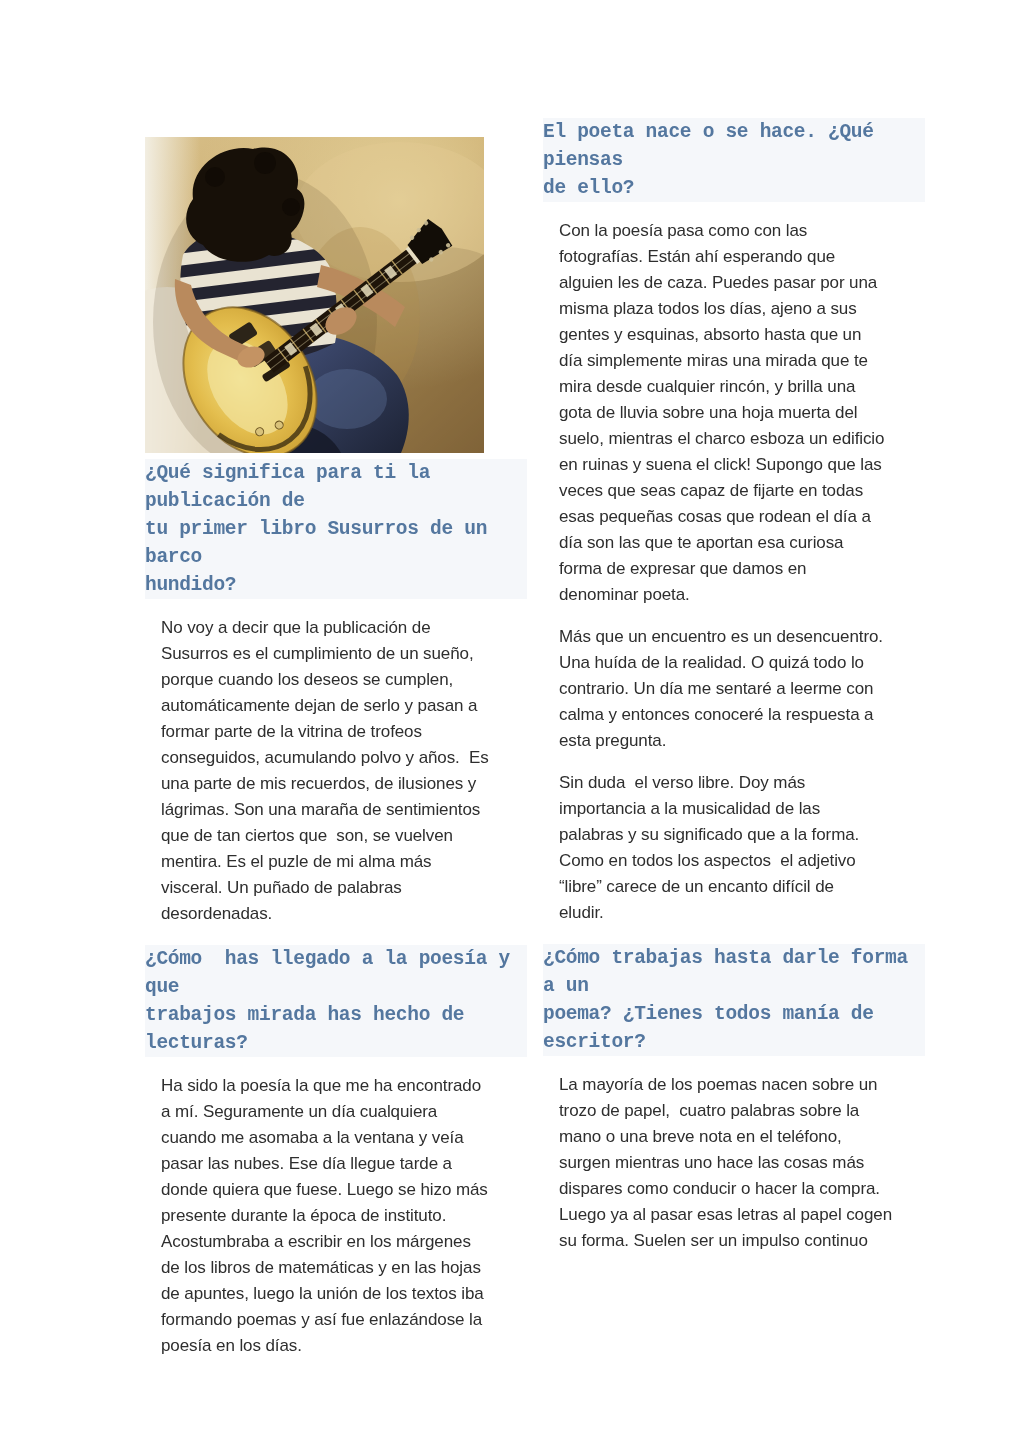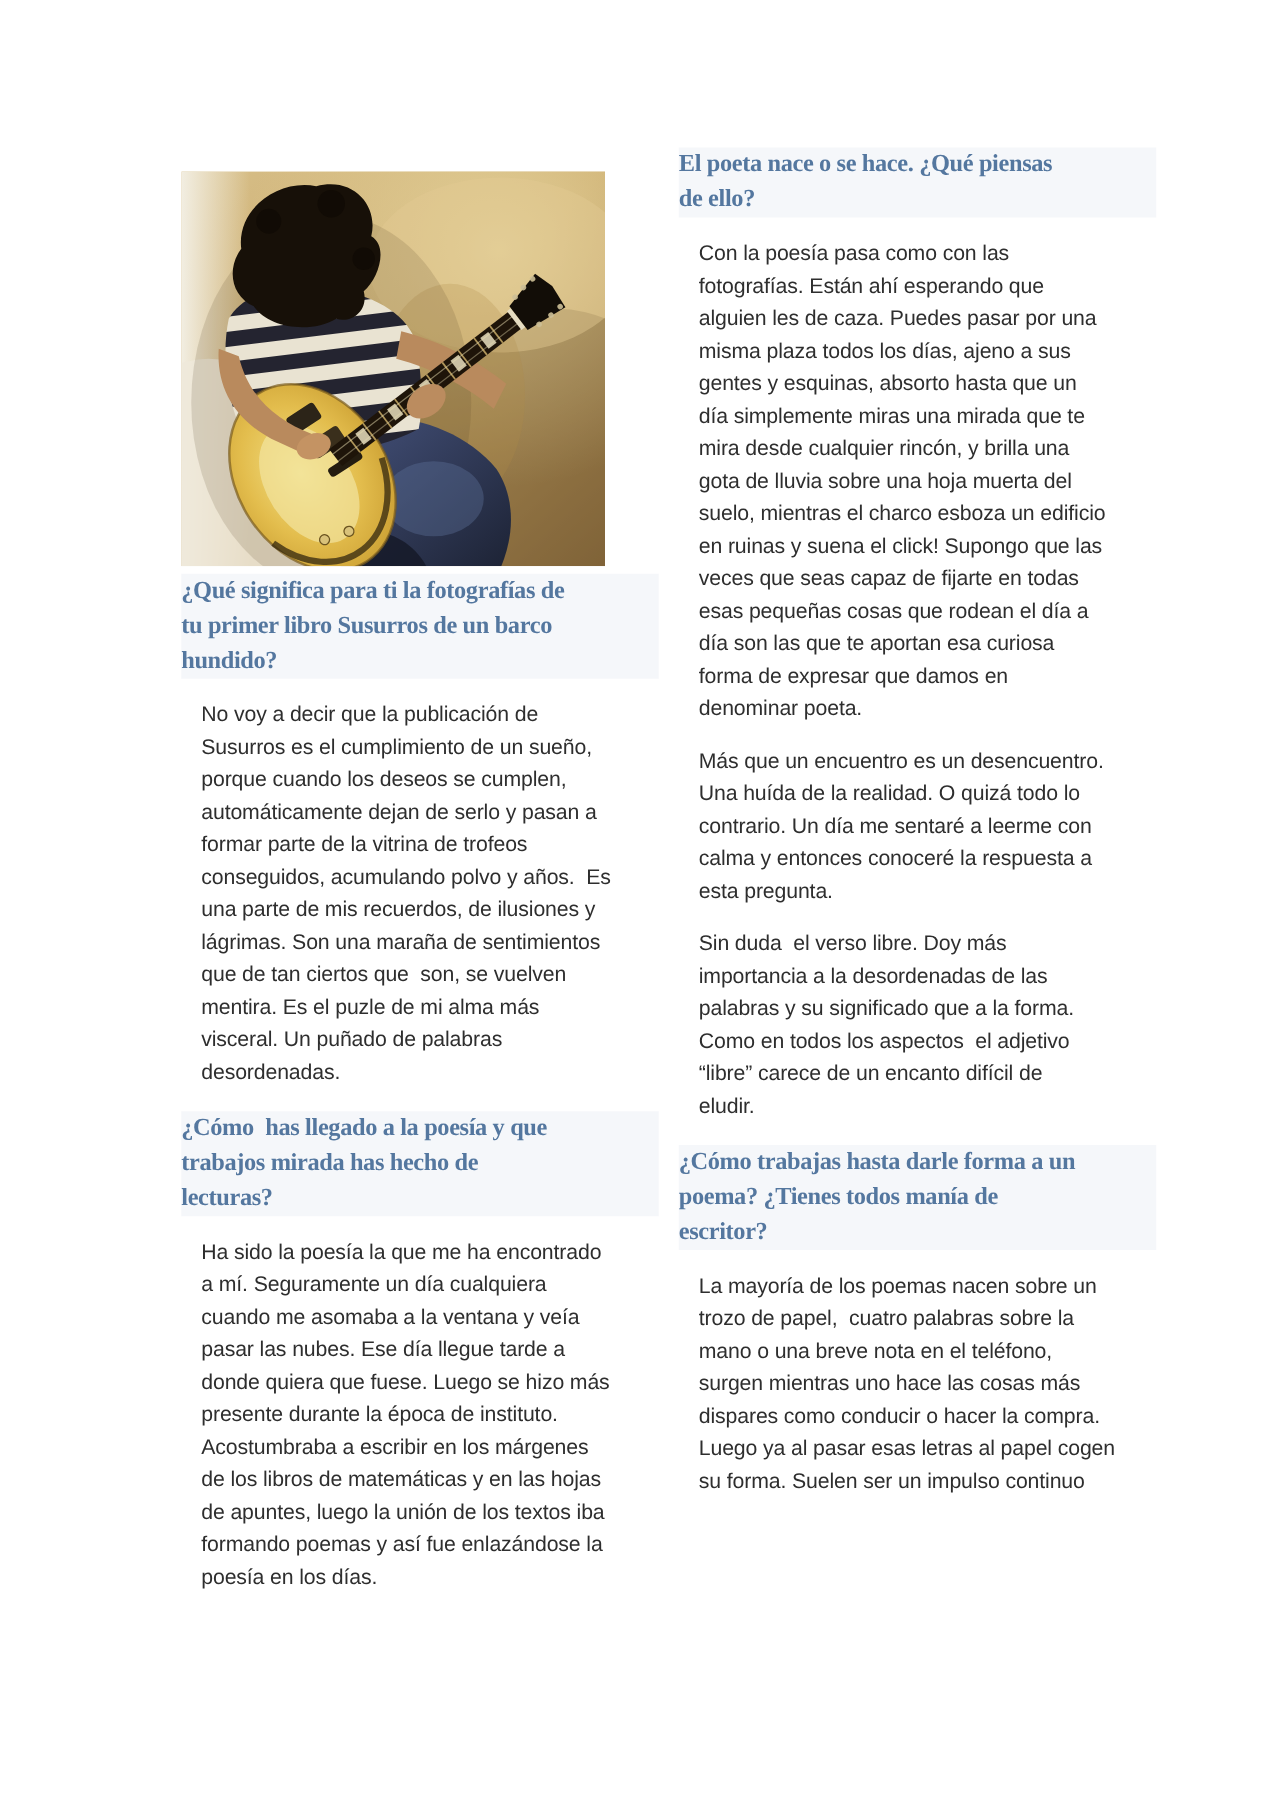--- a/index.html
+++ b/index.html
@@ -21,21 +21,21 @@
   .col-left{left:145px;top:137px;width:382px;}
   .col-right{left:543px;top:118px;width:382px;}
   .photo{
     margin:0;
     width:339px;height:316px;
     overflow:hidden;
     display:block;
   }
   .photo svg{display:block;}
   .q{
-    font-family:Liberation Serif, serif;
+    font-family:Liberation Mono, monospace;
     font-weight:bold;
     font-size:19.5px;
     line-height:28px;
     letter-spacing:-0.3px;
     color:var(--heading-color);
     margin:18px 0 3px 0;
     white-space:pre-wrap;
     background:rgba(108,142,180,0.07);
   }
   .col-left .section:first-of-type .q{margin-top:6px;}
@@ -161,21 +161,21 @@
         <path d="M96,96 C100,112 124,116 130,104 L128,92 Z" fill="#7c5534" opacity="0.6"></path>
         <ellipse cx="114" cy="106" rx="14" ry="9" fill="#3c291a" opacity="0.8"></ellipse>
         <path d="M48,62 C44,30 78,6 108,12 C138,4 158,28 152,52 C166,60 158,86 146,96 C150,112 136,122 124,118 C104,130 70,126 58,108 C40,100 36,78 48,62 Z" fill="#171008"></path>
         <circle cx="70" cy="40" r="10" fill="#0d0803" opacity="0.6"></circle>
         <circle cx="120" cy="26" r="11" fill="#0d0803" opacity="0.6"></circle>
         <circle cx="146" cy="70" r="9" fill="#0d0803" opacity="0.6"></circle>
       </svg>
     </figure>
 
     <section class="section">
-      <h2 class="q">¿Qué significa para ti la fotografías de
+      <h2 class="q">¿Qué significa para ti la publicación de
 tu primer libro Susurros de un barco
 hundido?</h2>
       <p class="a">No voy a decir que la publicación de
 Susurros es el cumplimiento de un sueño,
 porque cuando los deseos se cumplen,
 automáticamente dejan de serlo y pasan a
 formar parte de la vitrina de trofeos
 conseguidos, acumulando polvo y años.  Es
 una parte de mis recuerdos, de ilusiones y
 lágrimas. Son una maraña de sentimientos
@@ -228,21 +228,21 @@
     <section class="section">
       <p class="a">Más que un encuentro es un desencuentro.
 Una huída de la realidad. O quizá todo lo
 contrario. Un día me sentaré a leerme con
 calma y entonces conoceré la respuesta a
 esta pregunta.</p>
     </section>
 
     <section class="section">
       <p class="a">Sin duda  el verso libre. Doy más
-importancia a la desordenadas de las
+importancia a la musicalidad de las
 palabras y su significado que a la forma.
 Como en todos los aspectos  el adjetivo
 “libre” carece de un encanto difícil de
 eludir.</p>
     </section>
 
     <section class="section">
       <h2 class="q">¿Cómo trabajas hasta darle forma a un
 poema? ¿Tienes todos manía de
 escritor?</h2>

